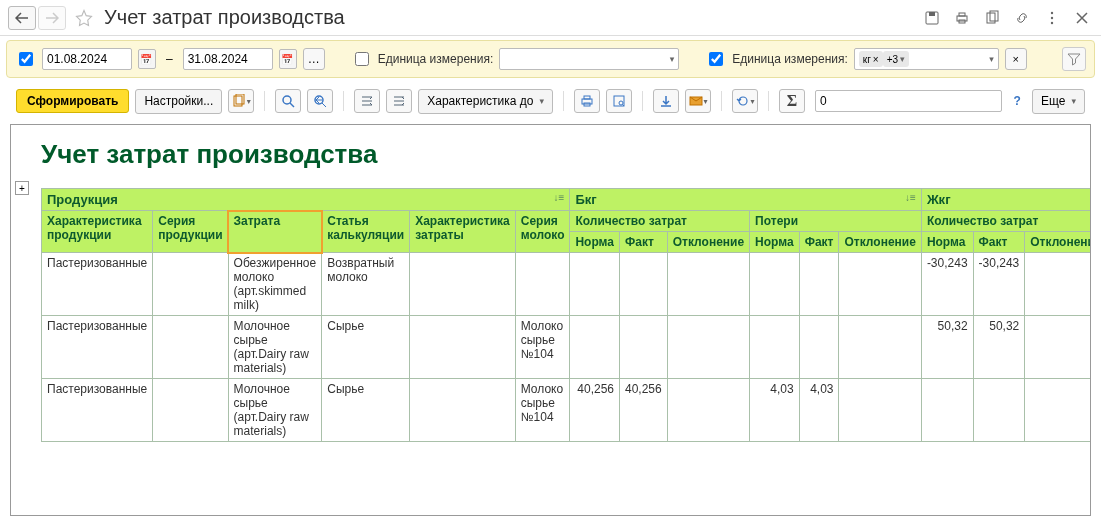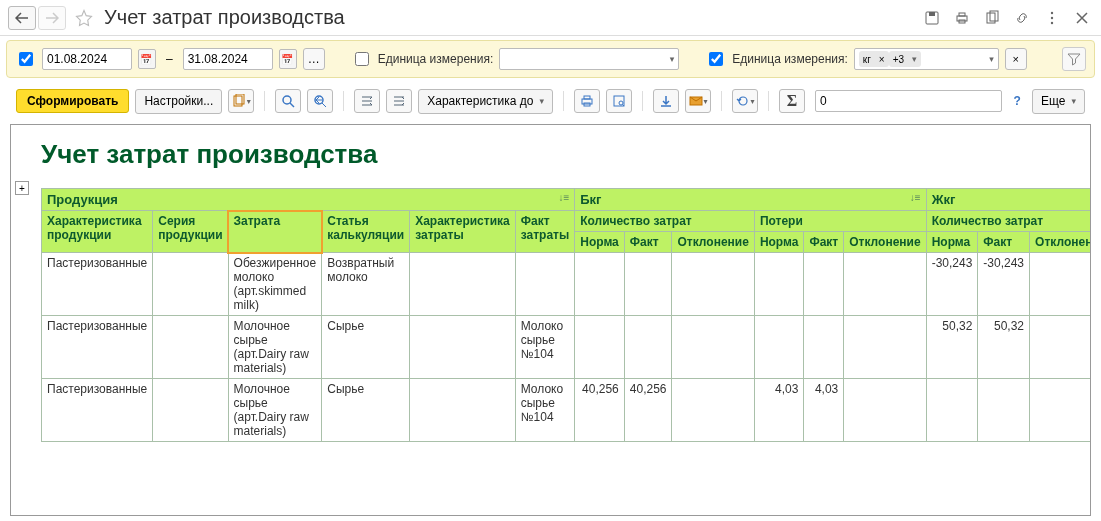--- a/index.html
+++ b/index.html
@@ -18,21 +18,21 @@
 .chk { width: 14px; height: 14px; }
 .date-input { width: 90px; height: 22px; border: 1px solid #bbb; border-radius: 2px; padding: 0 4px; font-size: 12px; }
 .cal-btn { width: 18px; height: 20px; border: 1px solid #bbb; background: #f5f5f5; display: inline-flex; align-items: center; justify-content: center; cursor: pointer; font-size: 10px; border-radius: 2px; }
 .dash { margin: 0 4px; }
 .square-btn { width: 22px; height: 22px; border: 1px solid #bbb; background: #f8f8f8; border-radius: 3px; display: inline-flex; align-items: center; justify-content: center; cursor: pointer; }
 .label { color: #333; }
 .dropdown { height: 22px; border: 1px solid #bbb; border-radius: 2px; background: #fff; display: inline-flex; align-items: center; padding: 0 4px; position: relative; }
 .dropdown.narrow { width: 180px; }
 .dropdown.wide { width: 145px; }
 .dropdown .dd-arrow { margin-left: auto; font-size: 9px; color: #666; }
-.tag { background: #e8e8e8; border-radius: 3px; padding: 0 4px; font-size: 10px; display: inline-flex; align-items: center; gap: 8px; height: 16px; }
+.tag { background: #e8e8e8; border-radius: 3px; padding: 0 4px; font-size: 10px; display: inline-flex; align-items: center; gap: 2px; height: 16px; }
 .tag .x { cursor: pointer; font-size: 10px; }
 .filter-icon-right { margin-left: auto; width: 24px; height: 24px; border: 1px solid #ccc; background: #f8f8f8; border-radius: 3px; display: flex; align-items: center; justify-content: center; cursor: pointer; }
 
 
 .toolbar { display: flex; align-items: center; padding: 4px 16px; gap: 6px; height: 38px; }
 .btn-primary { background: #ffdd2d; border: 1px solid #d4b400; border-radius: 3px; padding: 4px 10px; font-weight: bold; cursor: pointer; font-size: 12px; height: 24px; }
 .btn { background: #f5f5f5; border: 1px solid #bbb; border-radius: 3px; padding: 3px 8px; cursor: pointer; font-size: 12px; height: 25px; display: inline-flex; align-items: center; gap: 4px; }
 .btn .dd { font-size: 9px; color: #666; margin-left: 2px; }
 .icon-btn { width: 26px; height: 24px; border: 1px solid #bbb; background: #f8f8f8; border-radius: 3px; display: inline-flex; align-items: center; justify-content: center; cursor: pointer; }
 .sep { width: 1px; height: 20px; background: #ddd; margin: 0 4px; }
@@ -270,21 +270,21 @@
         <th class="top" colspan="6"><span>Продукция</span><span class="sort-ico">↓≡</span></th>
         <th class="top" colspan="6"><span>Бкг</span><span class="sort-ico">↓≡</span></th>
         <th class="top" colspan="3"><span>Жкг</span></th>
       </tr>
       <tr>
         <th rowspan="2">Характеристика продукции</th>
         <th rowspan="2">Серия продукции</th>
         <th rowspan="2" class="hl">Затрата</th>
         <th rowspan="2">Статья калькуляции</th>
         <th rowspan="2">Характеристика затраты</th>
-        <th rowspan="2">Факт затраты</th>
+        <th rowspan="2">Серия молоко</th>
         <th colspan="3">Количество затрат</th>
         <th colspan="3">Потери</th>
         <th colspan="3">Количество затрат</th>
       </tr>
       <tr>
         <th>Норма</th>
         <th>Факт</th>
         <th>Отклонение</th>
         <th>Норма</th>
         <th>Факт</th>

